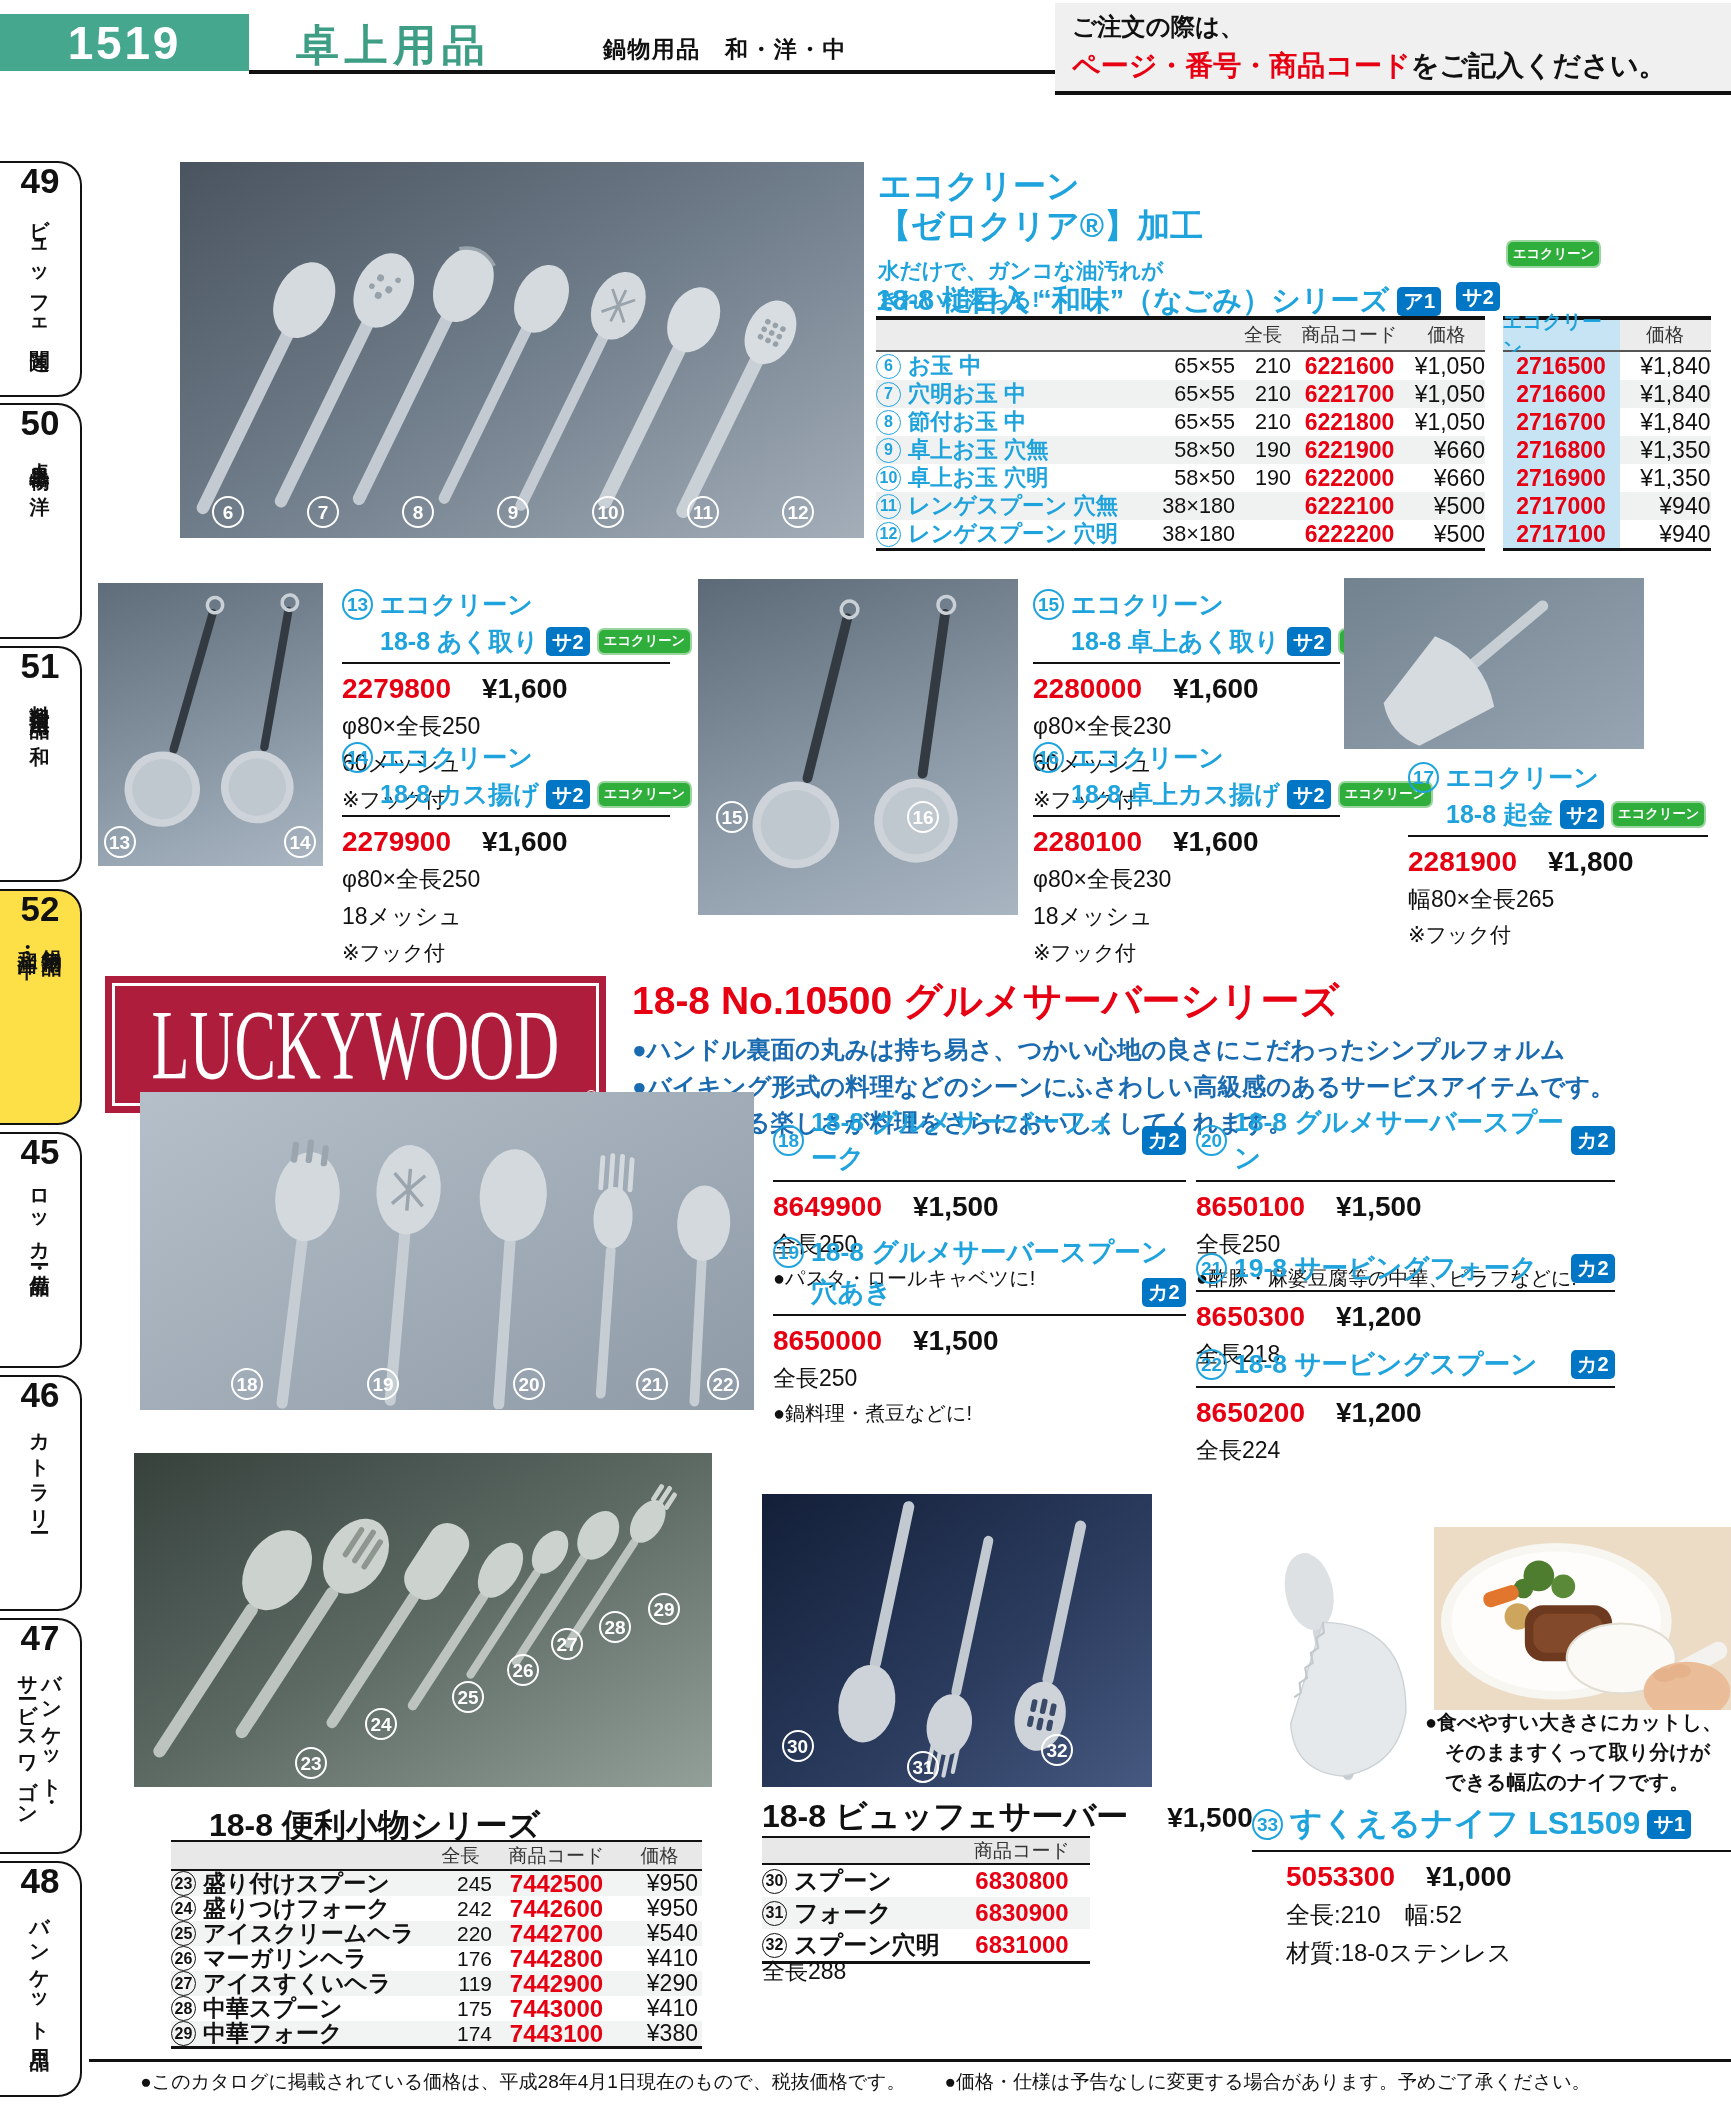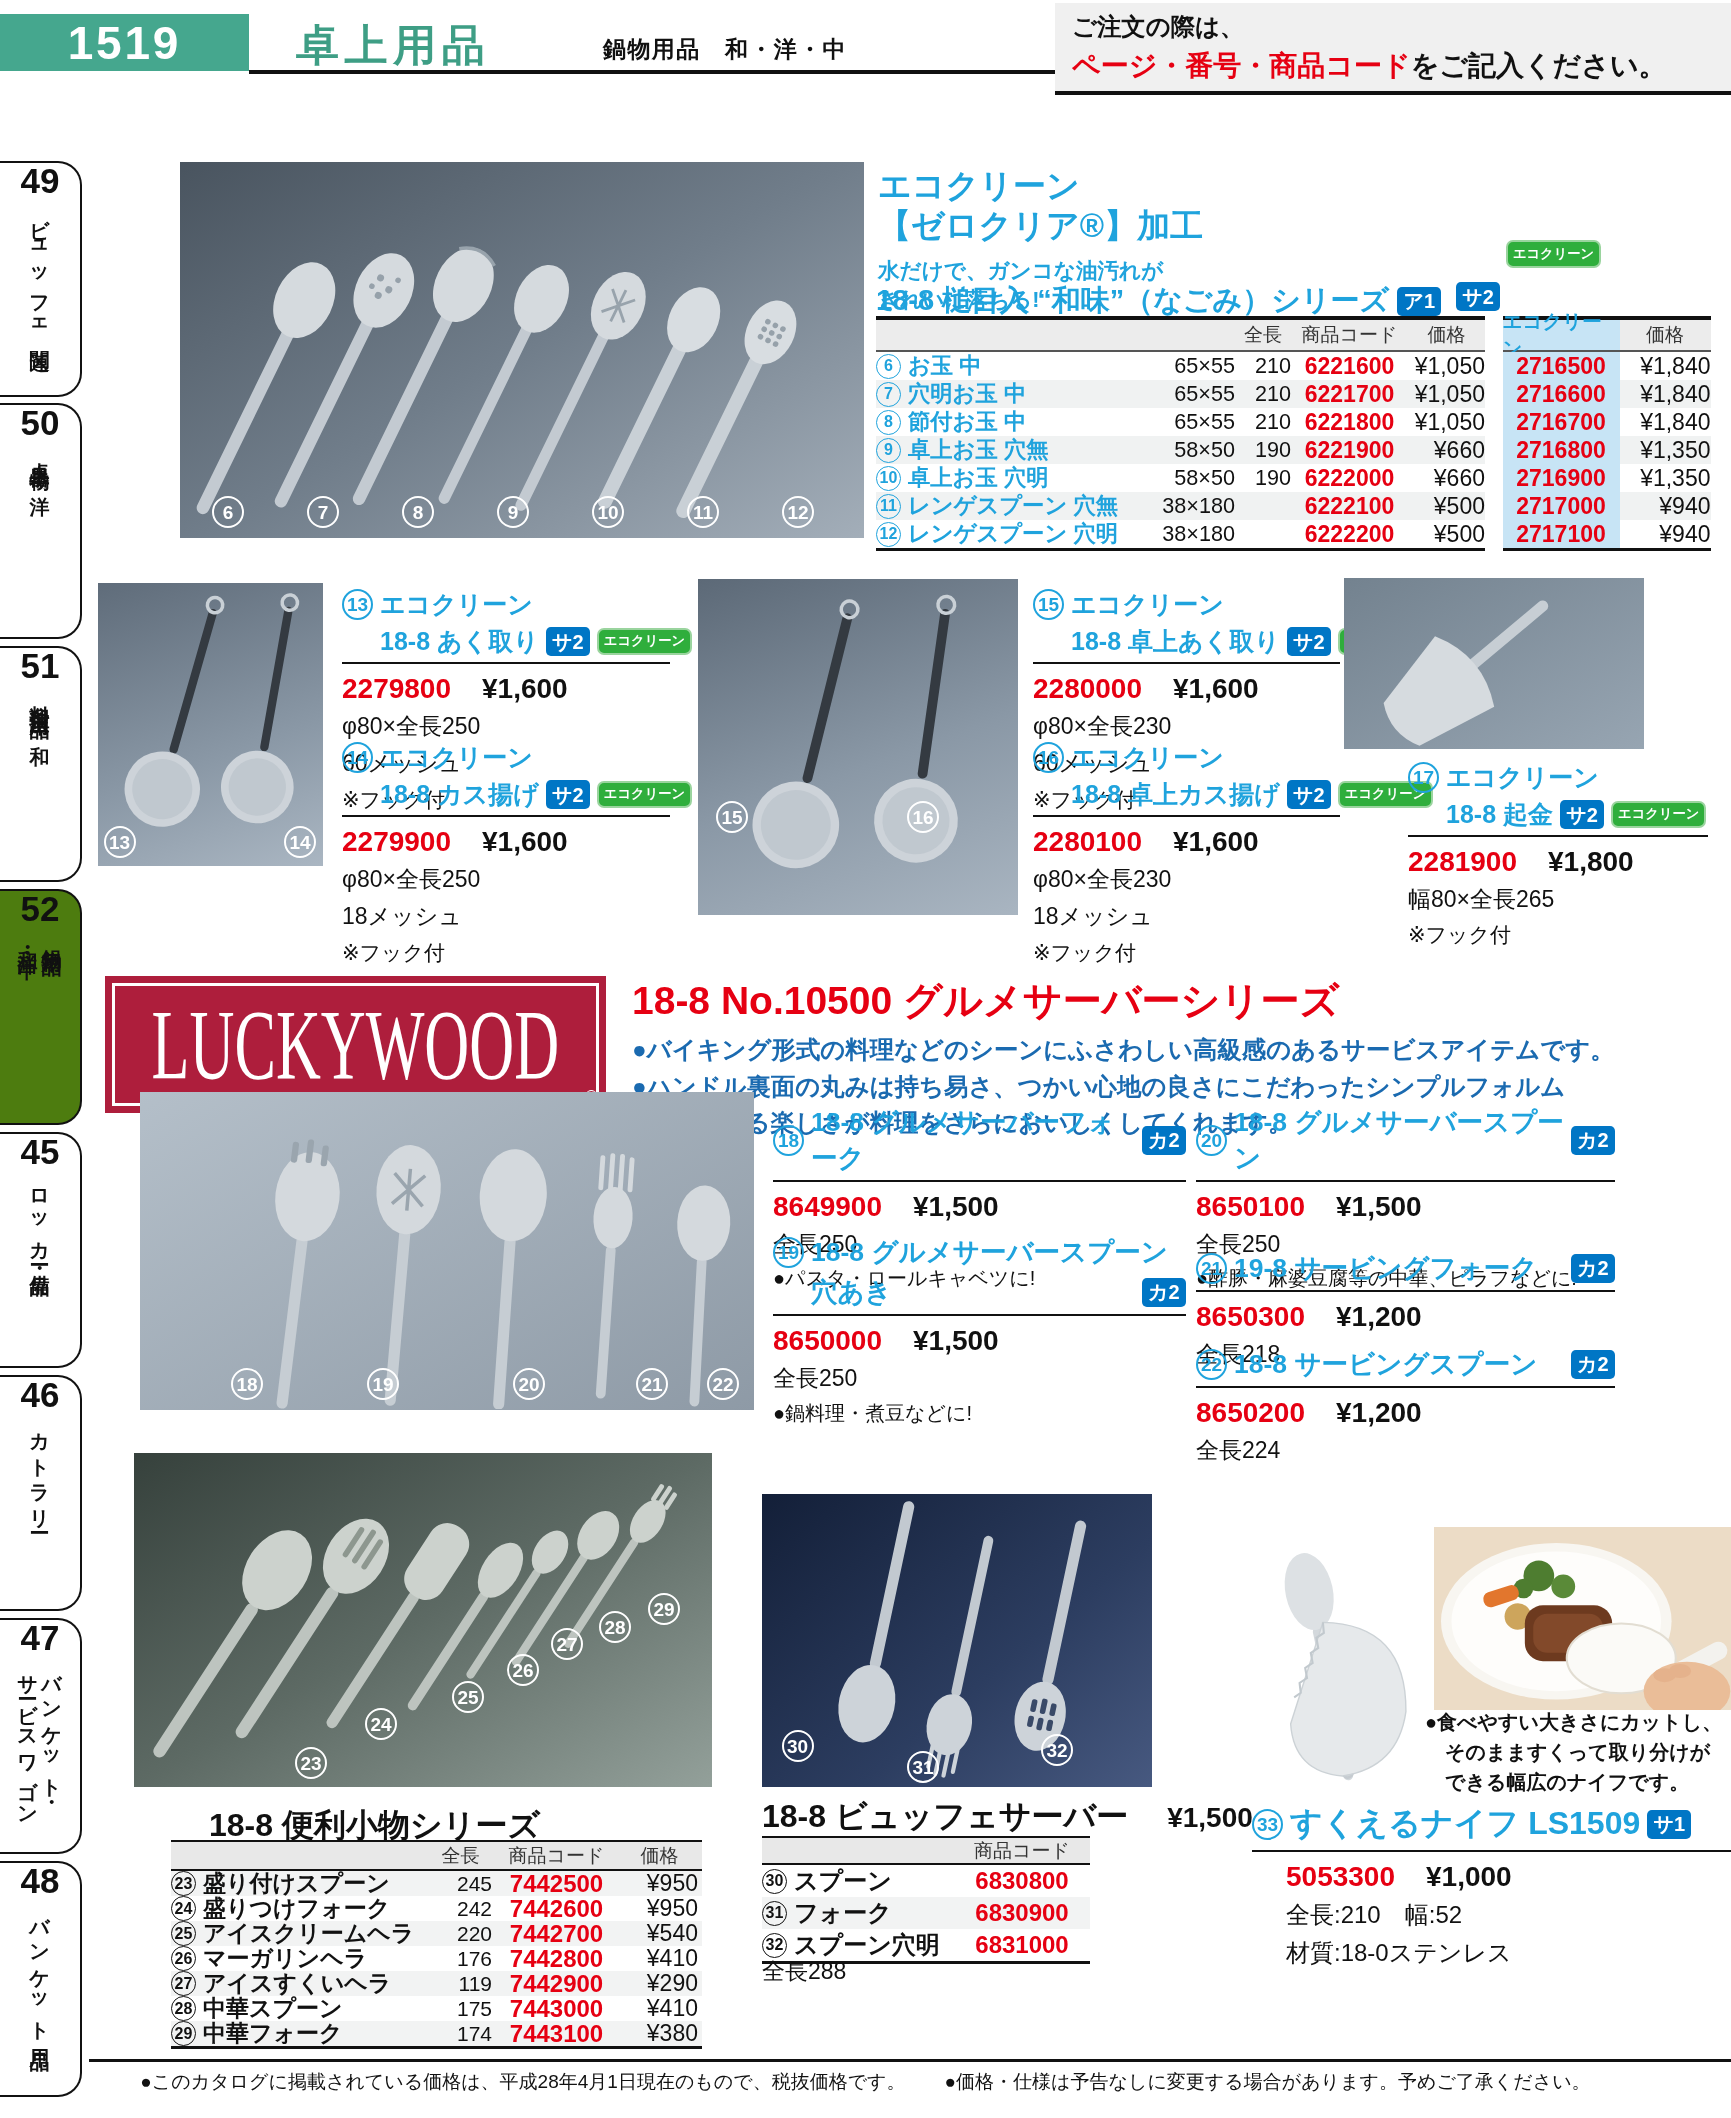--- a/index.html
+++ b/index.html
@@ -9,21 +9,21 @@
 .pgnum{position:absolute;left:0;top:14px;width:249px;height:57px;background:#45a78e;color:#fff;font-size:46px;font-weight:bold;display:flex;align-items:center;justify-content:center;letter-spacing:2.8px}
 .htitle{position:absolute;left:296px;top:17px;font-size:43px;font-weight:bold;color:#3e9e85;letter-spacing:5.6px}
 .hsub{position:absolute;left:603px;top:34px;font-size:23px;font-weight:bold;letter-spacing:1.4px}
 .hline{position:absolute;left:249px;top:70px;width:807px;height:3.5px;background:#111}
 .note-box{position:absolute;left:1055px;top:2.8px;width:676px;height:92px;background:#f0f0f0;border-bottom:4.2px solid #111;padding:8.4px 17px}
 .note1{font-size:24.4px;font-weight:bold}
 .note2{font-size:28px;font-weight:bold;margin-top:4.2px}
 .note2 .red{color:#e60012}
 
 .tab{position:absolute;left:0;width:82px;height:236px;background:#fff;border:2.1px solid #111;border-left:none;border-radius:0 24px 24px 0;display:flex;flex-direction:column;align-items:center}
-.tab.active{background:#4d7c0f}
+.tab.active{background:#fde047}
 .tab-num{font-size:35px;font-weight:bold;line-height:1}
 .tab-label{writing-mode:vertical-rl;font-size:20px;font-weight:bold;line-height:1.2;letter-spacing:2.8px;margin-top:7px;white-space:pre-line}
 
 .fig{position:absolute;overflow:hidden}
 .fig svg{position:absolute;inset:0}
 .fig-num{width:32px;height:32px;border:2.1px solid #fff;border-radius:50%;color:#fff;font-weight:bold;font-size:19px;display:flex;align-items:center;justify-content:center;line-height:1;flex:none}
 .fn-abs{position:absolute}
 .fig-nums-row{position:absolute;left:32px;right:50px;bottom:9.8px;display:flex;justify-content:space-between}
 
 .cn{display:inline-flex;align-items:center;justify-content:center;width:31px;height:31px;border:2.1px solid currentColor;border-radius:50%;font-weight:bold;font-size:19px;line-height:1;flex:none}
@@ -510,22 +510,22 @@
   </div>
 
   <div class="lw-logo">
     <div class="lw-inner">
         <span class="lw-text">LUCKYWOOD</span>
       </div>
     <span class="lw-reg">®</span>
   </div>
   <div class="lk-title">18-8 No.10500 グルメサーバーシリーズ</div>
   <div class="lk-bullets">
+    <div>●ハンドル裏面の丸みは持ち易さ、つかい心地の良さにこだわったシンプルフォルム</div>
     <div>●バイキング形式の料理などのシーンにふさわしい高級感のあるサービスアイテムです。</div>
-    <div>●ハンドル裏面の丸みは持ち易さ、つかい心地の良さにこだわったシンプルフォルム</div>
     <div>●取り分ける楽しさが料理をさらにおいしくしてくれます。</div>
   </div>
 
   <div class="fig" style="left:140px;top:1092px;width:614px;height:318px;background:linear-gradient(150deg,#b4bfc9,#8e9aa6)">
     <svg viewBox="0 0 880 455">
       <g transform="translate(240,150) rotate(7)">
           <rect x="-8" y="56" width="16" height="250" rx="8" fill="#c6cdd3"></rect>
           <ellipse rx="46" ry="64" fill="#d4d9dd"></ellipse>
           <g fill="#9aa5ae">
             <rect x="-30" y="-76" width="9" height="30" rx="4"></rect>

